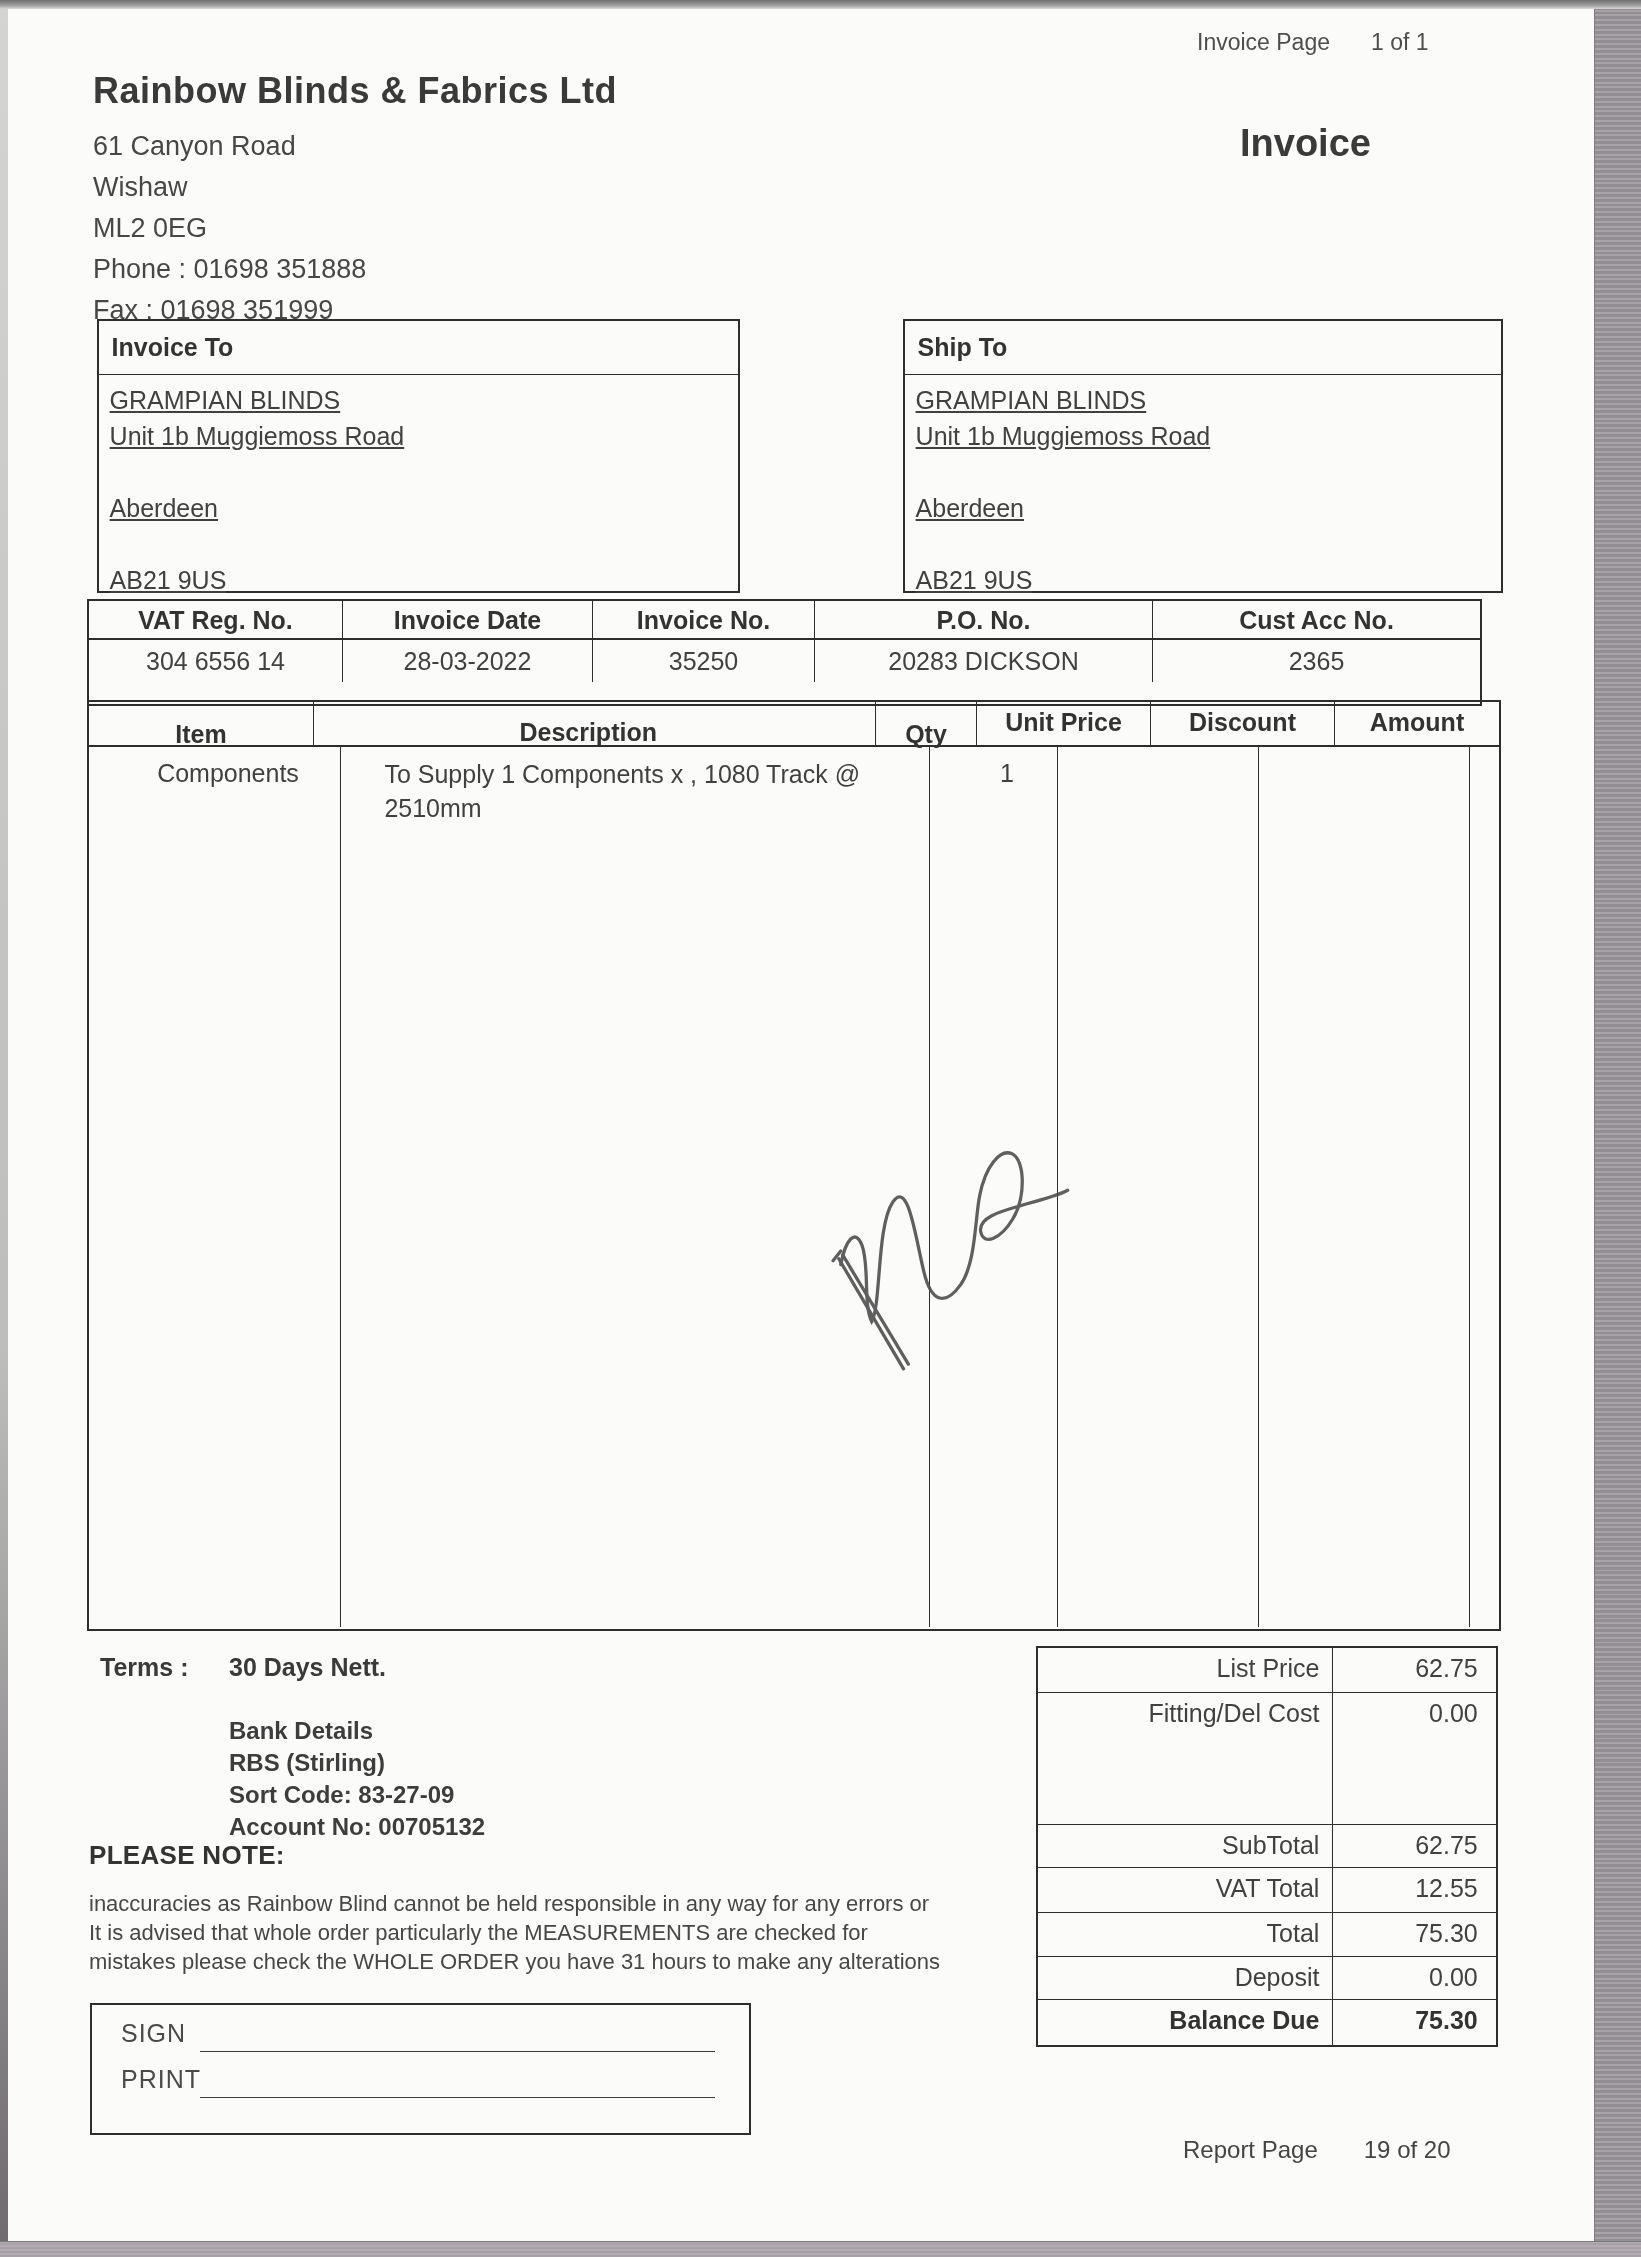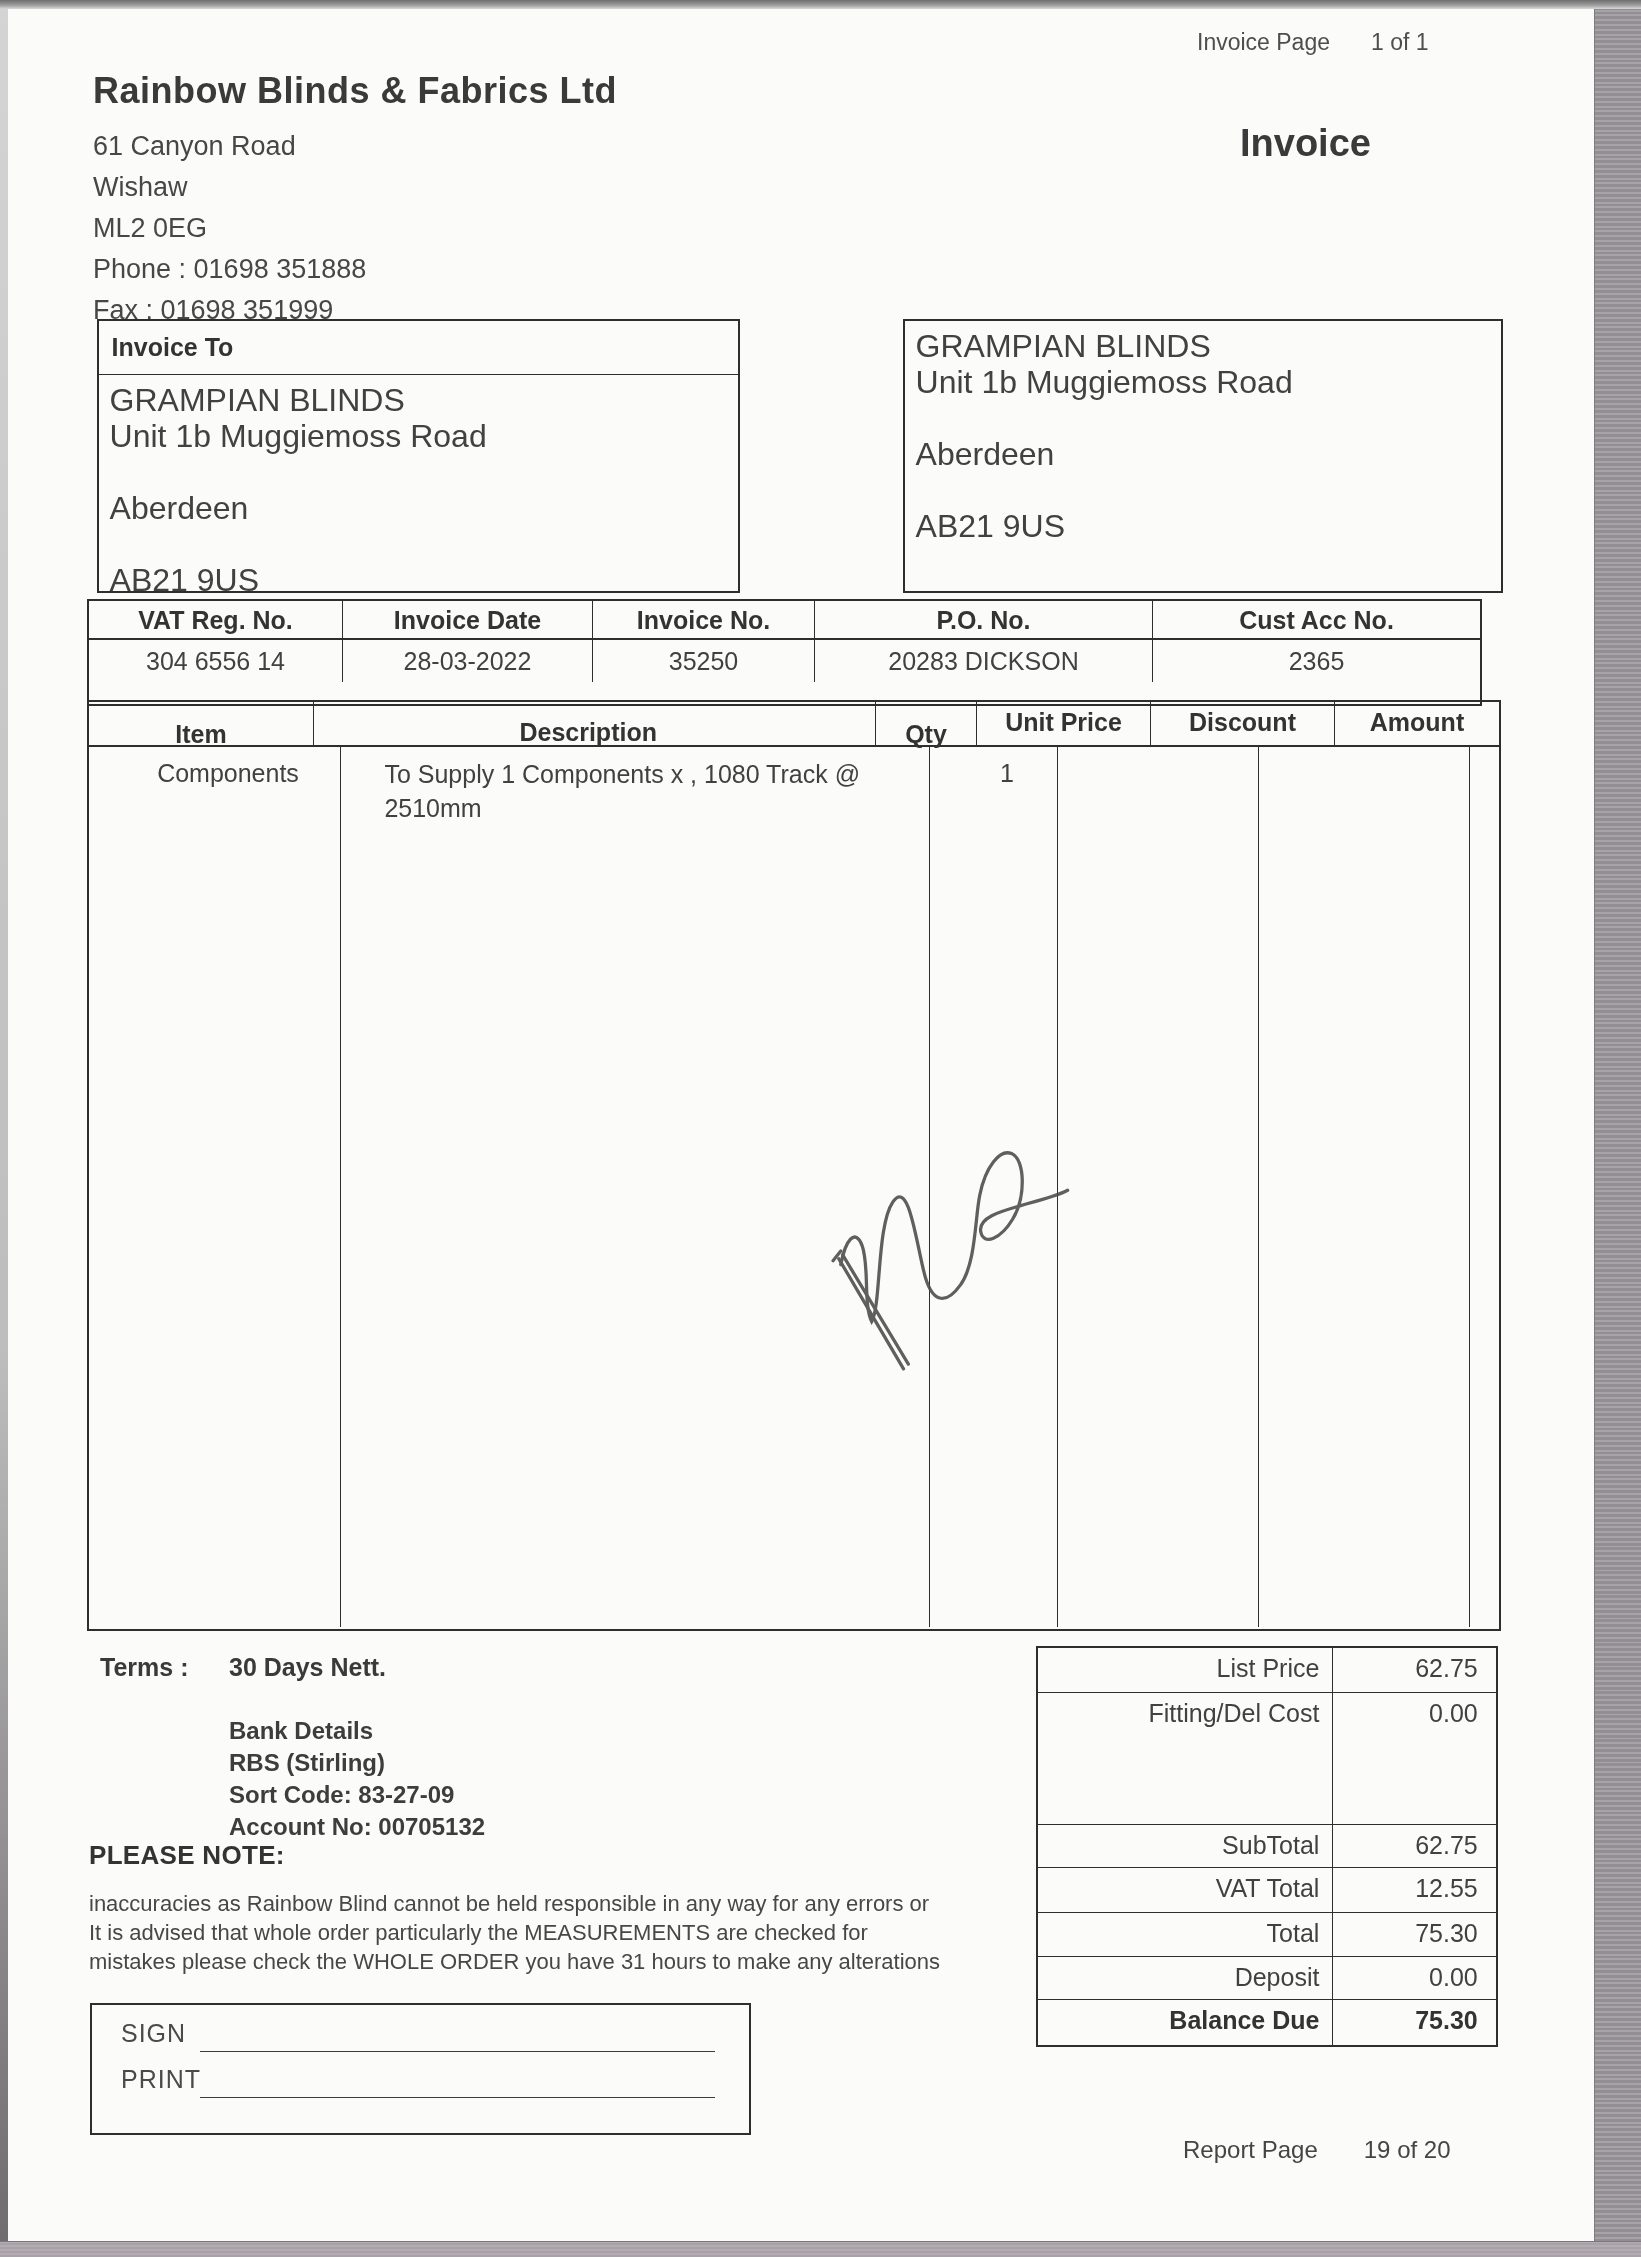--- a/index.html
+++ b/index.html
@@ -26,21 +26,21 @@
   .page-info{left:1197px;top:29px;font-size:23px;color:#4e4e4e;}
   .page-info .gap{display:inline-block;width:41px;}
   .doc-title{left:1240px;top:122px;font-size:38px;font-weight:bold;color:#3a3a3a;}
 
   
   .addr-box{border:2.4px solid #2e2e2e;background:transparent;}
   .box-invoice-to{left:97px;top:319px;width:639px;height:270px;}
   .box-ship-to{left:903px;top:319px;width:596px;height:270px;}
   .addr-box .box-title{height:53px;border-bottom:1.9px solid #2e2e2e;font-size:25px;font-weight:bold;color:#333;
     display:flex;align-items:center;padding-left:12.6px;}
-  .addr-box .box-body{padding:6.8px 11.6px 0 10.6px;font-size:32px;color:#414141;}
+  .addr-box .box-body{padding:6.8px 11.6px 0 10.6px;font-size:25px;color:#414141;text-decoration:underline;}
   .addr-line{height:36px;line-height:36px;white-space:pre;}
 
   
   .meta-table{left:87px;top:599px;width:1395px;height:107px;border:2.4px solid #2e2e2e;box-sizing:border-box;}
   .meta-row{display:flex;width:100%;}
   .meta-cell{box-sizing:border-box;border-right:1.9px solid #2e2e2e;text-align:center;overflow:hidden;}
   .meta-cell:last-child{border-right:none;}
   .meta-head .meta-cell{height:39px;line-height:39px;font-size:25px;font-weight:bold;color:#333;border-bottom:2.9px solid #2e2e2e;}
   .meta-vals .meta-cell{height:42px;line-height:42px;font-size:25px;color:#414141;}
   .mc1{width:254px;} .mc2{width:250px;} .mc3{width:222px;} .mc4{width:338px;} .mc5{flex:1;}
@@ -118,20 +118,21 @@
     <div class="addr-line">GRAMPIAN BLINDS</div>
     <div class="addr-line">Unit 1b Muggiemoss Road</div>
     <div class="addr-line"></div>
     <div class="addr-line">Aberdeen</div>
     <div class="addr-line"></div>
     <div class="addr-line">AB21 9US</div>
   </div>
 </div>
 
 <div class="abs addr-box box-ship-to">
+  <div class="box-title">Ship To</div>
   <div class="box-body">
     <div class="addr-line">GRAMPIAN BLINDS</div>
     <div class="addr-line">Unit 1b Muggiemoss Road</div>
     <div class="addr-line"></div>
     <div class="addr-line">Aberdeen</div>
     <div class="addr-line"></div>
     <div class="addr-line">AB21 9US</div>
   </div>
 </div>
 

